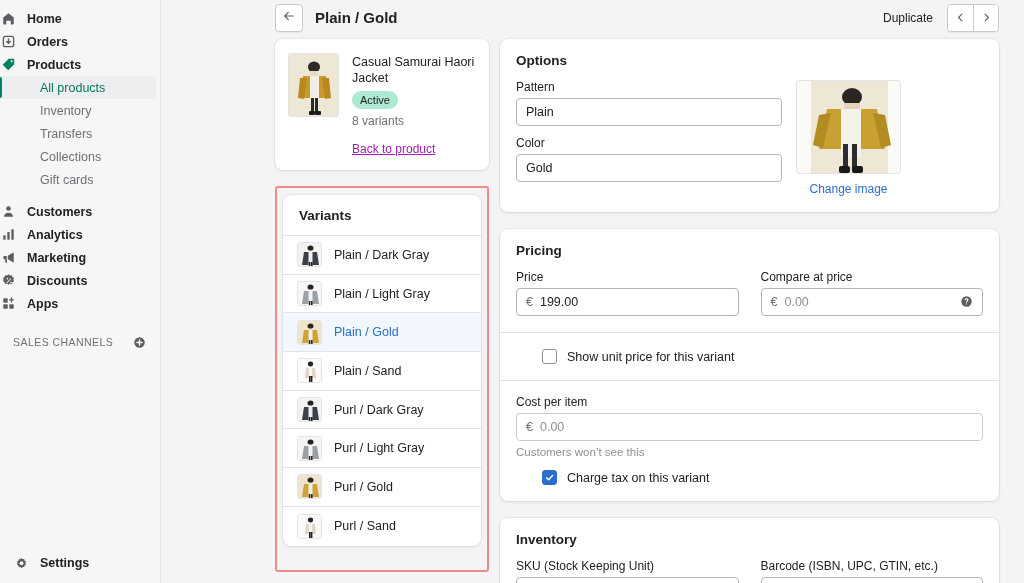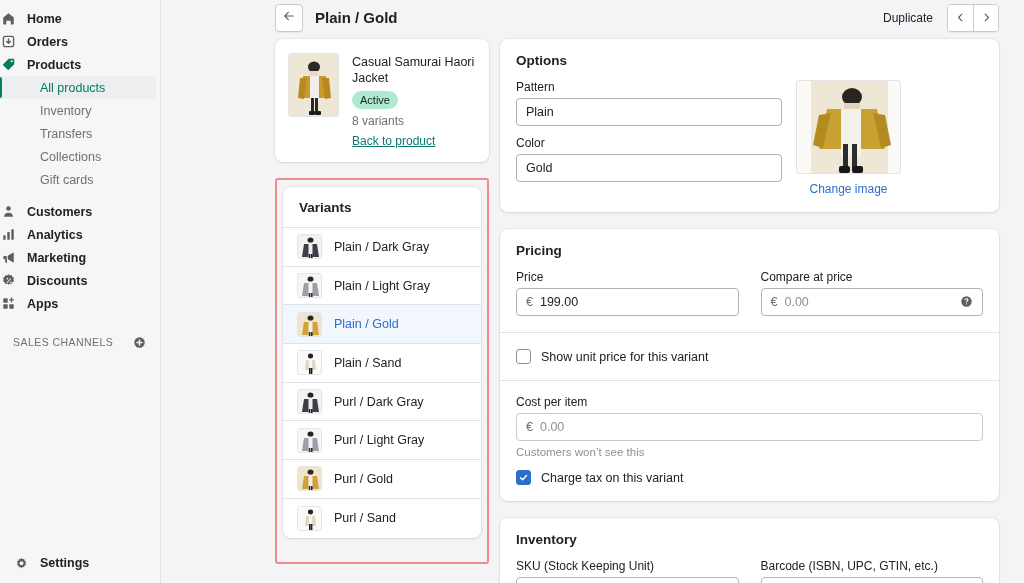--- a/index.html
+++ b/index.html
@@ -195,23 +195,23 @@
     line-height: 16px;
     padding: 1px 8px;
     border-radius: 10px;
     margin-top: 5px;
   }
   .variant-count {
     font-size: 12px; color: #6d7175;
     margin-top: 5px;
   }
   .back-link {
-    font-size: 12px; color: #0f766e;
+    font-size: 12px; color: #a21caf;
     text-decoration: underline;
-    margin-top: 6px; display: inline-block;
+    margin-top: 14px; display: inline-block;
     cursor: pointer;
   }
 
   
   .annot {
     position: relative;
     margin-top: 16px;
     border: 2px solid #f08b8b;
     border-radius: 3px;
     padding: 7px 6px 24px 6px;
@@ -296,20 +296,21 @@
     color: #2c6ecb;
     margin-top: 8px;
     cursor: pointer;
   }
   .two-col { display: flex; gap: 22px; }
   .two-col > div { flex: 1; }
   .divider { height: 1px; background: #e1e3e5; }
   .chk-row {
     display: flex; align-items: center;
     padding: 16px;
+    margin-left: 26px;
   }
   .chk {
     width: 15px; height: 15px;
     border: 1.5px solid #8c9196;
     border-radius: 3px;
     background: #fff;
     flex: 0 0 15px;
     cursor: pointer;
   }
   .chk.checked {

